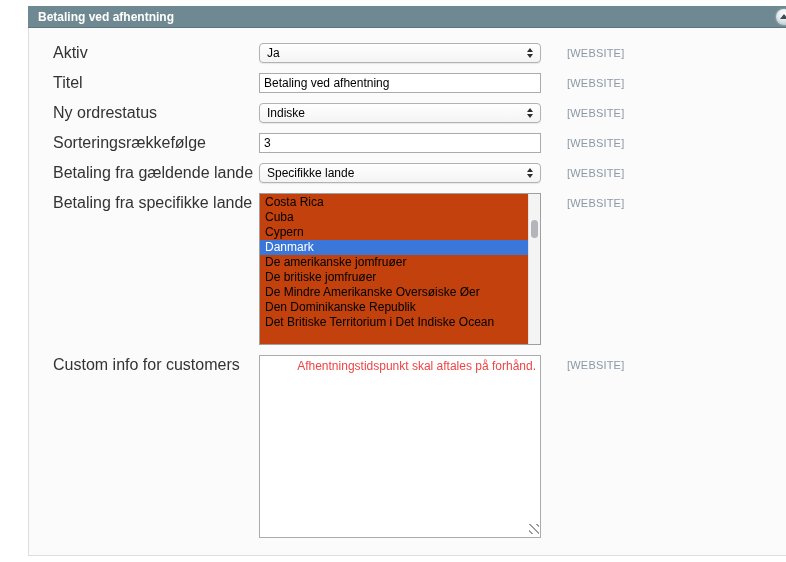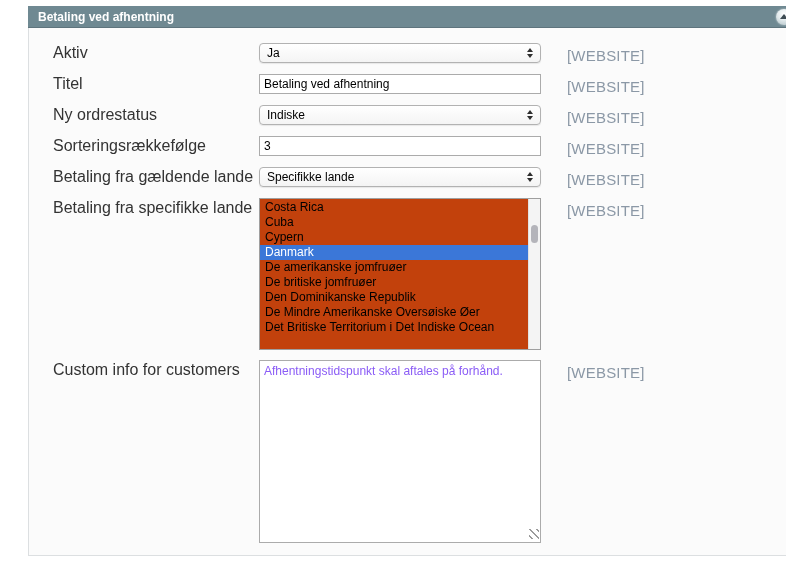--- a/index.html
+++ b/index.html
@@ -68,21 +68,21 @@
     width: 206px;
     flex: 0 0 206px;
     font-size: 16px;
     color: #333333;
     padding-top: 3px;
     line-height: 14px;
   }
   .row-control { flex: 0 0 282px; width: 282px; }
   .scope {
     margin-left: 26px;
-    font-size: 15px;
+    font-size: 11px;
     color: var(--scope-text);
     padding-top: 4px;
     letter-spacing: 0.2px;
   }
   
   .sel {
     width: 282px; height: 20px;
     border: 1px solid #b2b2b2;
     border-radius: 4px;
     background: linear-gradient(#ffffff, #f4f4f4);
@@ -136,24 +136,25 @@
     border-radius: 4px;
     background: #b4b4ba;
   }
   
   .ta-wrap { position: relative; width: 282px; height: 183px; }
   .ta {
     width: 282px; height: 183px;
     border: 1px solid #ababab;
     background: #ffffff;
     font-family: "Liberation Sans", sans-serif;
-    font-size: 12px; color: #8b5cf6;
+    font-size: 12px; color: #ef4444;
     padding: 3px 4px;
     resize: none;
     outline: none;
+    text-align: right;
   }
   .grip {
     position: absolute; right: 2px; bottom: 4px;
     width: 10px; height: 10px;
     background: repeating-linear-gradient(45deg, transparent, transparent 2px, #9b9b9b 2px, #9b9b9b 3px, transparent 3px, transparent 5px);
     pointer-events: none;
   }
 </style>
 </head>
 <body>
@@ -230,22 +231,22 @@
       <label class="row-label">Betaling fra specifikke lande</label>
       <div class="row-control">
         <div class="multiselect">
           <div class="ms-options">
               <div class="ms-option">Costa Rica</div>
               <div class="ms-option">Cuba</div>
               <div class="ms-option">Cypern</div>
               <div class="ms-option selected">Danmark</div>
               <div class="ms-option">De amerikanske jomfruøer</div>
               <div class="ms-option">De britiske jomfruøer</div>
+              <div class="ms-option">De Mindre Amerikanske Oversøiske Øer</div>
               <div class="ms-option">Den Dominikanske Republik</div>
-              <div class="ms-option">De Mindre Amerikanske Oversøiske Øer</div>
               <div class="ms-option">Det Britiske Territorium i Det Indiske Ocean</div>
             </div>
           <div class="ms-scrollbar">
             <div class="ms-thumb"></div>
           </div>
         </div>
       </div>
       <span class="scope">[WEBSITE]</span>
     </div>
 

